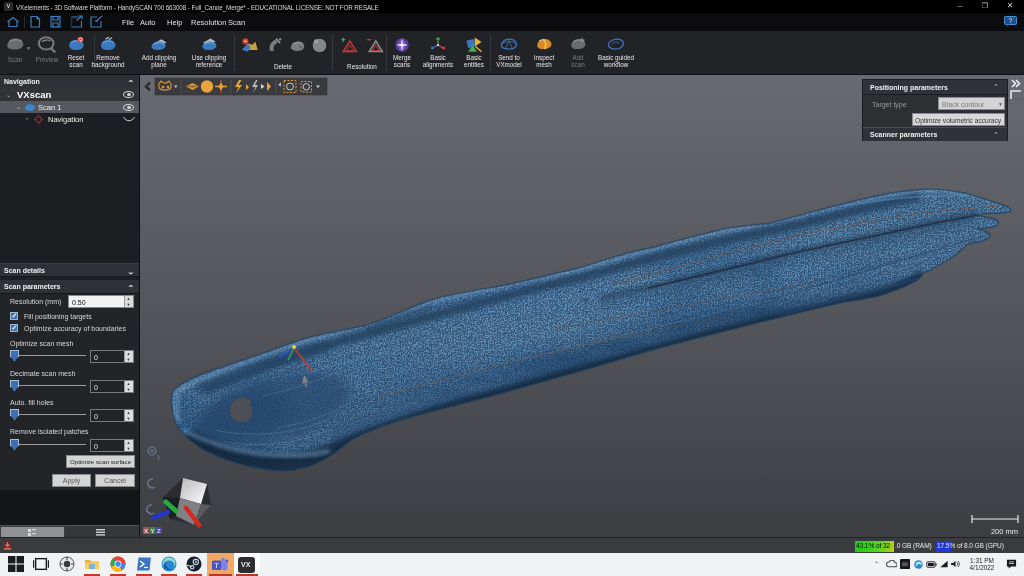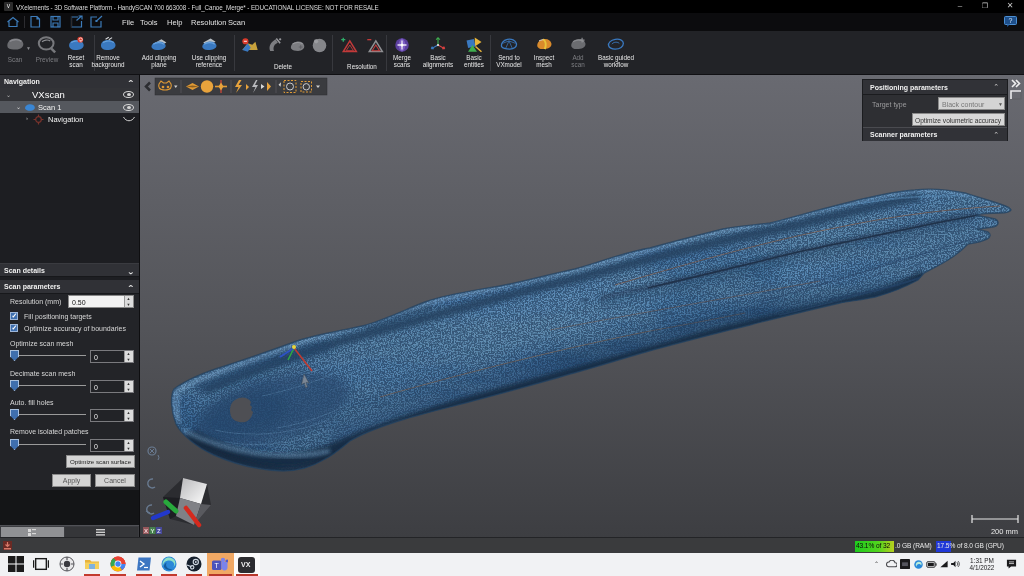--- a/index.html
+++ b/index.html
@@ -73,21 +73,21 @@
       <path d="M26 1.5 H32 L34.5 4 V12 H26 Z M32 1.5 V4 H34.5"></path>
       <rect x="46" y="1.5" width="9" height="10.5"></rect>
       <path d="M48 1.5 V5 H53 V1.5 M48 12 V8 H53 V12"></path>
       <path d="M73 2 H66.5 V12 H76.5 V6 M71.5 5.5 L76.5 1 M73.5 1 H77 V4.5"></path>
       <path d="M92 2 H86 V12 H96 V6 M97 1 L91.5 6 M92.5 6.5 H91 V5"></path>
     </g>
   </svg>
   <div class="msep" style="left:24px;"></div>
   <div class="msep" style="left:71px;"></div>
   <div class="mtxt" style="left:122px;">File</div>
-  <div class="mtxt" style="left:140px;">Tools</div>
+  <div class="mtxt" style="left:140px;">Auto</div>
   <div class="mtxt" style="left:167px;">Help</div>
   <div class="mtxt" style="left:191px;">Resolution</div>
   <div class="mtxt" style="left:228px;">Scan</div>
   <svg class="mico" style="left:1004px;top:3px;" width="13" height="11" viewBox="0 0 13 11">
     <rect x="0.5" y="0.5" width="12" height="8" rx="1" fill="#1e4f8a" stroke="#4b8fd4"></rect>
     <path d="M3 8.5 L3 11 L6 8.5" fill="#1e4f8a"></path>
     <text x="6.5" y="7" font-size="7" fill="#cfe3f7" text-anchor="middle">?</text>
   </svg>
 </div>
 
@@ -225,21 +225,21 @@
   </svg>
   <div class="tlbl" style="left:589px;top:24px;width:54px;">Basic guided<br>workflow</div>
 </div>
 
 <div id="leftpanel">
 
   <div class="phead" style="top:0px;">Navigation<span class="car">⌃</span></div>
 
   <div class="treerow" style="top:13px;height:13px;background:#323337;">
     <span style="position:absolute;left:6px;top:3px;font-size:6px;color:#bbb;">⌄</span>
-    <span style="position:absolute;left:32px;top:1px;font-size:9.5px;font-weight:normal;color:#fff;">VXscan</span>
+    <span style="position:absolute;left:17px;top:1px;font-size:9.5px;font-weight:bold;color:#fff;">VXscan</span>
     <span class="eye" style="left:123px;top:2.5px;">
           <i></i>
         </span>
   </div>
 
   <div class="treerow" style="top:26px;height:12px;background:#55585e;">
     <span style="position:absolute;left:16px;top:2px;font-size:6px;color:#ddd;">⌄</span>
     <svg style="position:absolute;left:24px;top:1.5px;" width="12" height="9" viewBox="0 0 12 9">
           <path d="M1 5.5 C0.8 3.5 2.5 1.5 5.5 1.2 C8.2 1 10.5 2.3 10.8 4.2 C11 6.2 8.8 7.8 6 7.8 C3.8 7.8 1.8 7.3 1 5.5 Z" fill="#3a86d4"></path>
         </svg>

